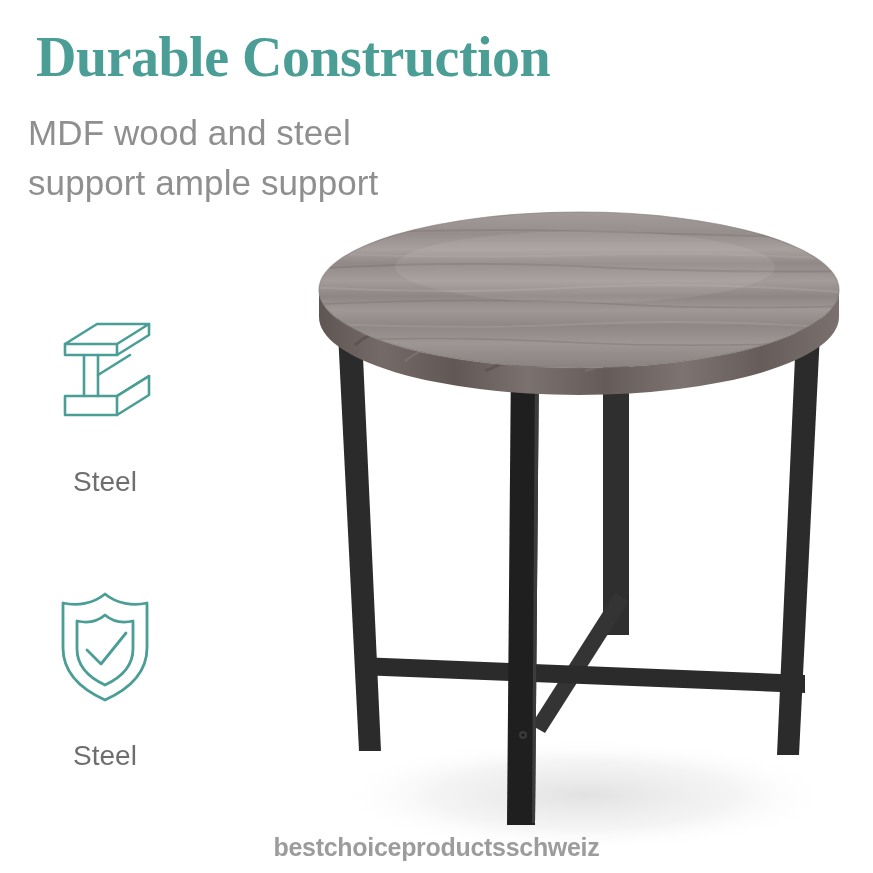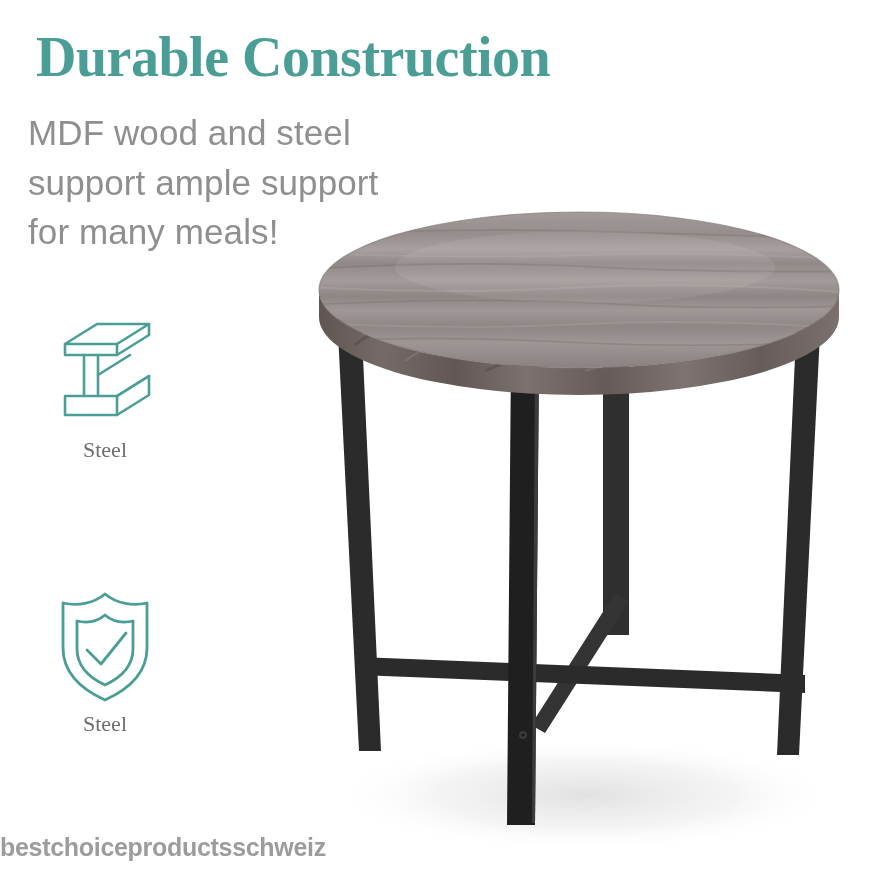--- a/index.html
+++ b/index.html
@@ -51,25 +51,25 @@
     text-align: center;
   }
   .feature .icon-wrap {
     width: 210px;
     height: 120px;
     display: flex;
     align-items: center;
     justify-content: center;
   }
   .feature .feat-label {
-    font-family: Liberation Serif, serif;
-    font-size: 22px;
+    font-family: Liberation Sans, sans-serif;
+    font-size: 28px;
     color: #6e6e6e;
     line-height: 1.3;
-    margin-top: 4px;
+    margin-top: 32px;
   }
   .feature .feat-label span { display: block; }
 
   #feature-steel  { left: 0px;  top: 312px; }
   #feature-cross  { left: 0px;  top: 586px; }
 
   
   .table-art {
     position: absolute;
     left: 285px;
@@ -77,39 +77,38 @@
     width: 588px;
     height: 650px;
   }
 
   
   .watermark {
     position: absolute;
     left: 0;
     top: 833px;
     width: 873px;
-    text-align: left;
+    text-align: center;
     font-family: "Liberation Sans", sans-serif;
     font-size: 25px;
     font-weight: 700;
     color: #9c9c9c;
     letter-spacing: -0.3px;
   }
 </style>
 </head>
 <body>
 
 <div id="page">
 
   <div class="headline">Durable Construction</div>
 
   <div class="subtitle">
     <div>MDF wood and steel</div>
     <div>support ample support</div>
-    <div>for many meals!</div>
   </div>
 
   <div class="feature" id="feature-steel">
     <div class="icon-wrap">
       <svg width="108" height="108" viewBox="0 0 108 108">
         <g fill="none" stroke="#4a9e96" stroke-width="2.6" stroke-linejoin="round" stroke-linecap="round">
 
           <path d="M14 26 L46 6 L98 6 L66 26 Z"></path>
 
           <path d="M14 26 L14 37 L66 37 L66 26"></path>

